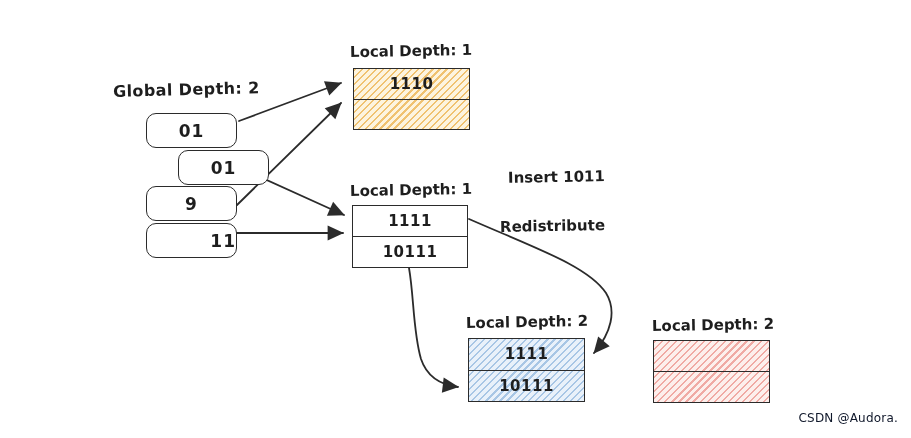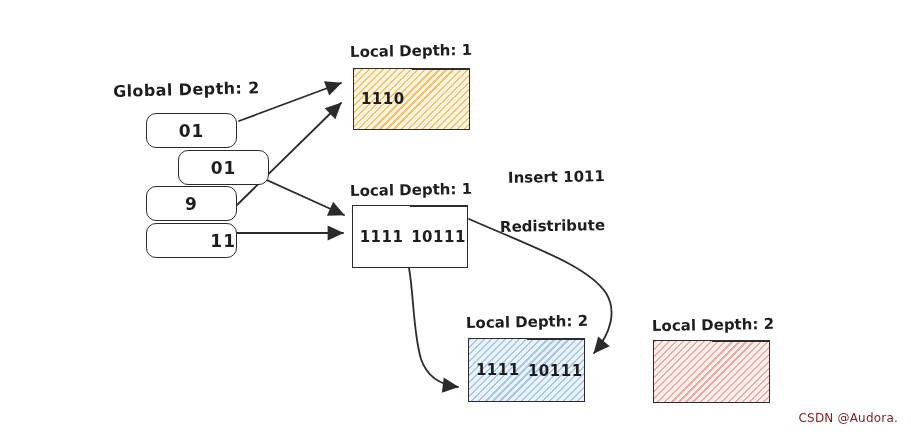--- a/index.html
+++ b/index.html
@@ -13,32 +13,32 @@
   .label{font-size:15px;font-weight:bold;text-align:center;transform:rotate(-1deg);white-space:nowrap;}
   .global-label{font-size:16px;font-weight:bold;transform:rotate(-1.5deg);white-space:nowrap;}
   .dirbox{
     position:absolute;left:146px;width:89px;height:33px;
     border:1.8px solid #2b2b2b;border-radius:10px;background:#ffffff;
     display:flex;align-items:center;justify-content:center;
     font-size:17px;font-weight:bold;letter-spacing:1px;
   }
   .bucket{
     position:absolute;border:1.8px solid #2b2b2b;background:#ffffff;
-    display:flex;flex-direction:row;box-sizing:border-box;
+    display:flex;flex-direction:column;box-sizing:border-box;
   }
   .bucket .cell{
     flex:1;display:flex;align-items:center;justify-content:center;
     font-size:15px;font-weight:bold;letter-spacing:.5px;
   }
   .bucket .cell + .cell{border-top:1.8px solid #2b2b2b;}
   .fill-yellow{background:repeating-linear-gradient(135deg,#f0c271 0px,#f0c271 1.6px,#fdf4df 1.6px,#fdf4df 5px);}
   .fill-blue{background:repeating-linear-gradient(135deg,#a8c6e5 0px,#a8c6e5 1.6px,#e9f1fa 1.6px,#e9f1fa 5px);}
   .fill-red{background:repeating-linear-gradient(135deg,#f0aaa4 0px,#f0aaa4 1.6px,#fdefec 1.6px,#fdefec 5px);}
   .annot{font-size:15px;font-weight:bold;white-space:nowrap;transform:rotate(-1deg);}
-  .watermark{font-size:12px;color:#7f1d1d;white-space:nowrap;font-family:"DejaVu Sans",sans-serif;letter-spacing:.2px;}
+  .watermark{font-size:12px;color:#0f172a;white-space:nowrap;font-family:"DejaVu Sans",sans-serif;letter-spacing:.2px;}
 </style>
 </head>
 <body>
 
 <div class="stage">
 
   <svg class="arrows" viewBox="0 0 911 438" xmlns="http://www.w3.org/2000/svg">
     <defs>
       <marker id="ah" viewBox="0 0 12 12" refX="10.5" refY="6" markerWidth="11" markerHeight="11" orient="auto">
         <path d="M1.2,1.4 L11,6 L1.2,10.6 Z" fill="#2b2b2b"></path>

